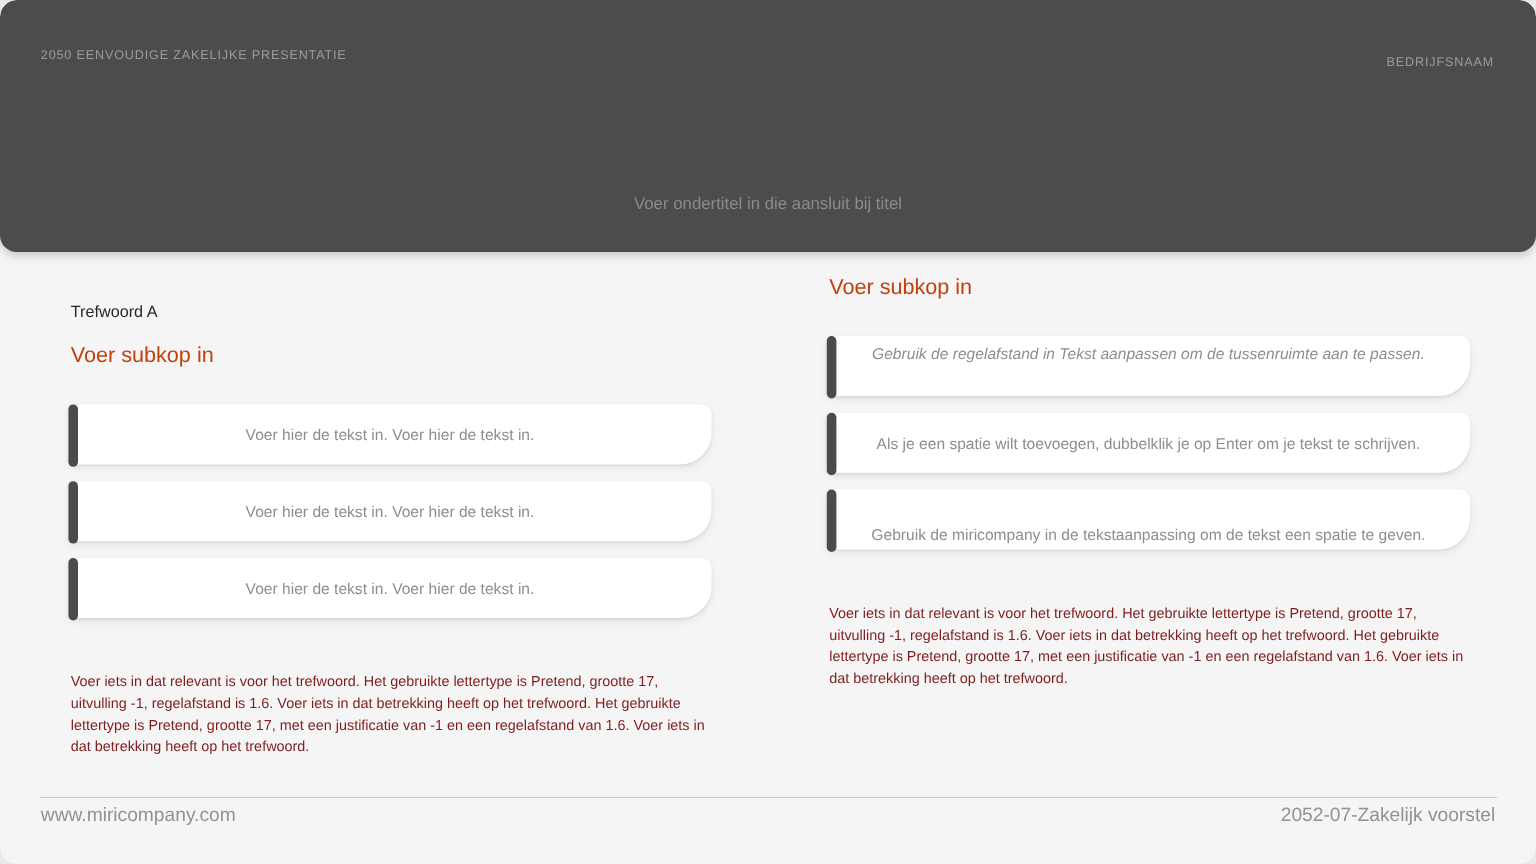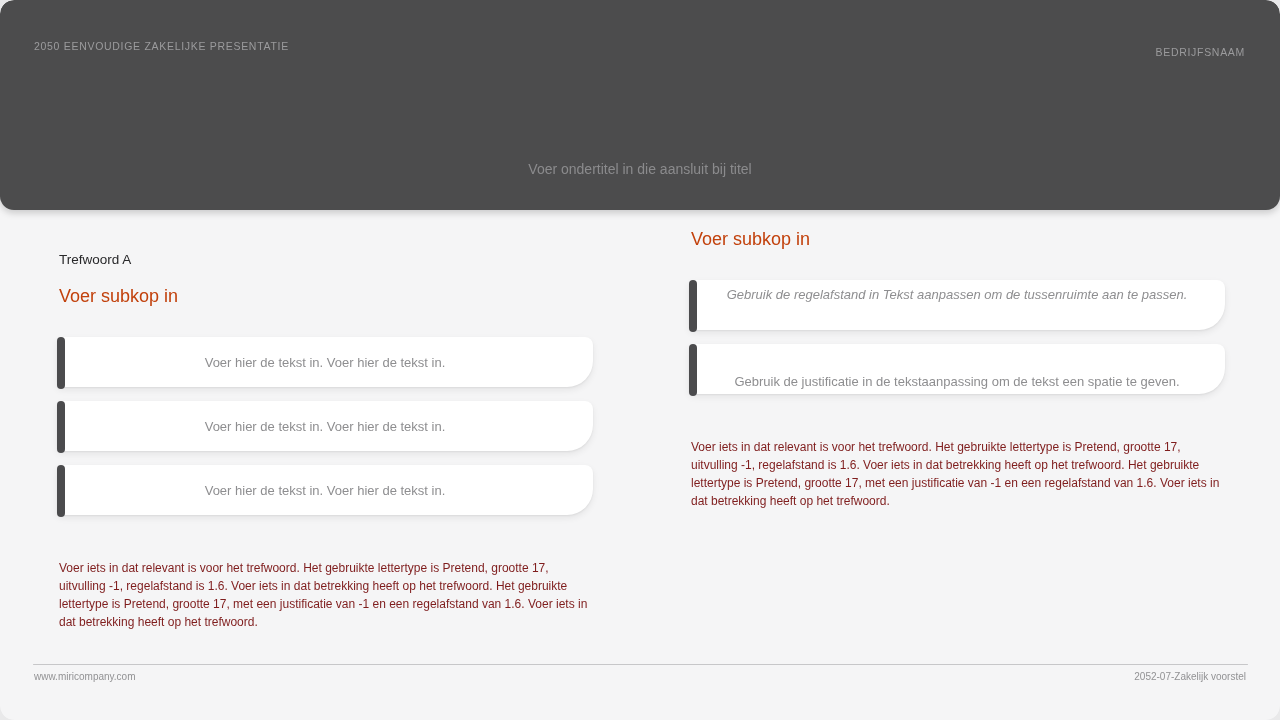--- a/index.html
+++ b/index.html
@@ -62,25 +62,25 @@
     margin-top:44px; margin-left:2px;
     font-size:12px; line-height:18px; color:#7f1d1d;
   }
   
   .footer-line {
     position:absolute; left:33px; top:664px; width:1215px; height:0;
     border-top:1px solid #c7c7c9;
   }
   .footer-left {
     position:absolute; left:34px; top:671px;
-    font-size:10px; color:#929294;
+    font-size:16px; color:#929294;
   }
   .footer-right {
     position:absolute; right:34px; top:671px;
-    font-size:10px; color:#929294;
+    font-size:16px; color:#929294;
   }
 </style>
 </head>
 <body>
 
 <div class="slide">
 
   <div class="header">
     <div class="header-kicker">2050 EENVOUDIGE ZAKELIJKE PRESENTATIE</div>
     <div class="header-company">BEDRIJFSNAAM</div>
@@ -109,23 +109,27 @@
       <div class="paragraph">Voer iets in dat relevant is voor het trefwoord. Het gebruikte lettertype is Pretend, grootte 17, uitvulling -1, regelafstand is 1.6. Voer iets in dat betrekking heeft op het trefwoord. Het gebruikte lettertype is Pretend, grootte 17, met een justificatie van -1 en een regelafstand van 1.6. Voer iets in dat betrekking heeft op het trefwoord.</div>
     </div>
 
     <div class="column">
       <div class="subhead">Voer subkop in</div>
       <div class="boxes">
         <div class="box align-top">
           <span class="box-bar"></span>
           <span class="box-text">Gebruik de regelafstand in Tekst aanpassen om de tussenruimte aan te passen.</span>
         </div>
+        <div class="box align-center">
+          <span class="box-bar"></span>
+          <span class="box-text">Als je een spatie wilt toevoegen, dubbelklik je op Enter om je tekst te schrijven.</span>
+        </div>
         <div class="box align-bottom">
           <span class="box-bar"></span>
-          <span class="box-text">Gebruik de justificatie in de tekstaanpassing om de tekst een spatie te geven.</span>
+          <span class="box-text">Gebruik de miricompany in de tekstaanpassing om de tekst een spatie te geven.</span>
         </div>
       </div>
       <div class="paragraph">Voer iets in dat relevant is voor het trefwoord. Het gebruikte lettertype is Pretend, grootte 17, uitvulling -1, regelafstand is 1.6. Voer iets in dat betrekking heeft op het trefwoord. Het gebruikte lettertype is Pretend, grootte 17, met een justificatie van -1 en een regelafstand van 1.6. Voer iets in dat betrekking heeft op het trefwoord.</div>
     </div>
 
   </div>
 
   <div class="footer-line"></div>
   <div class="footer-left">www.miricompany.com</div>
   <div class="footer-right">2052-07-Zakelijk voorstel</div>

